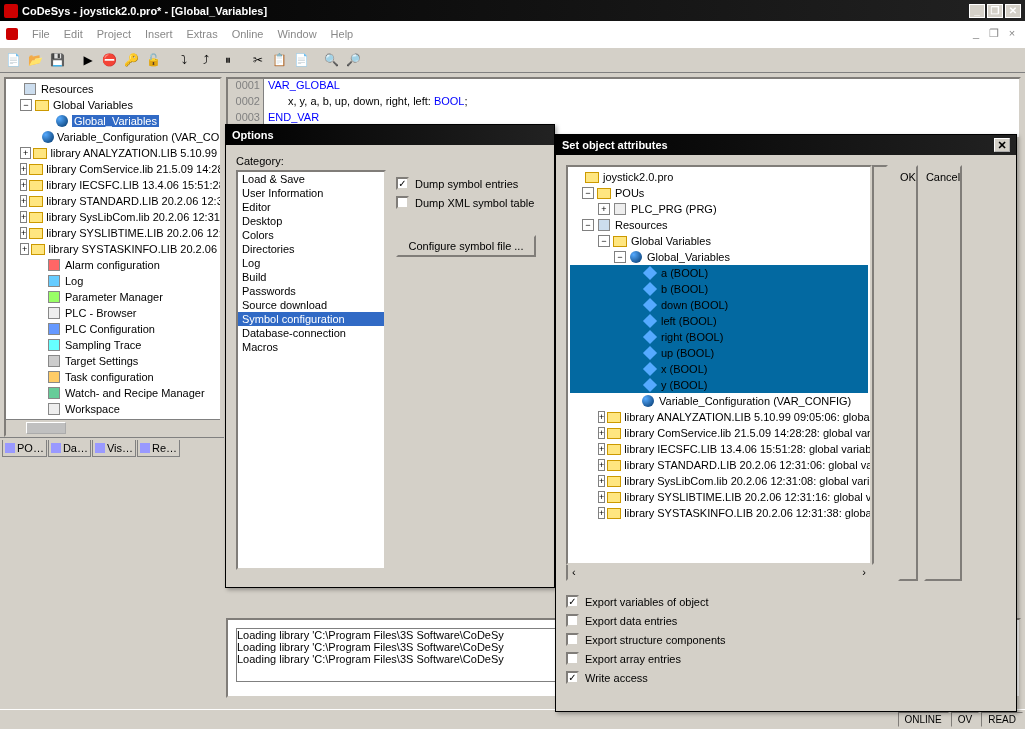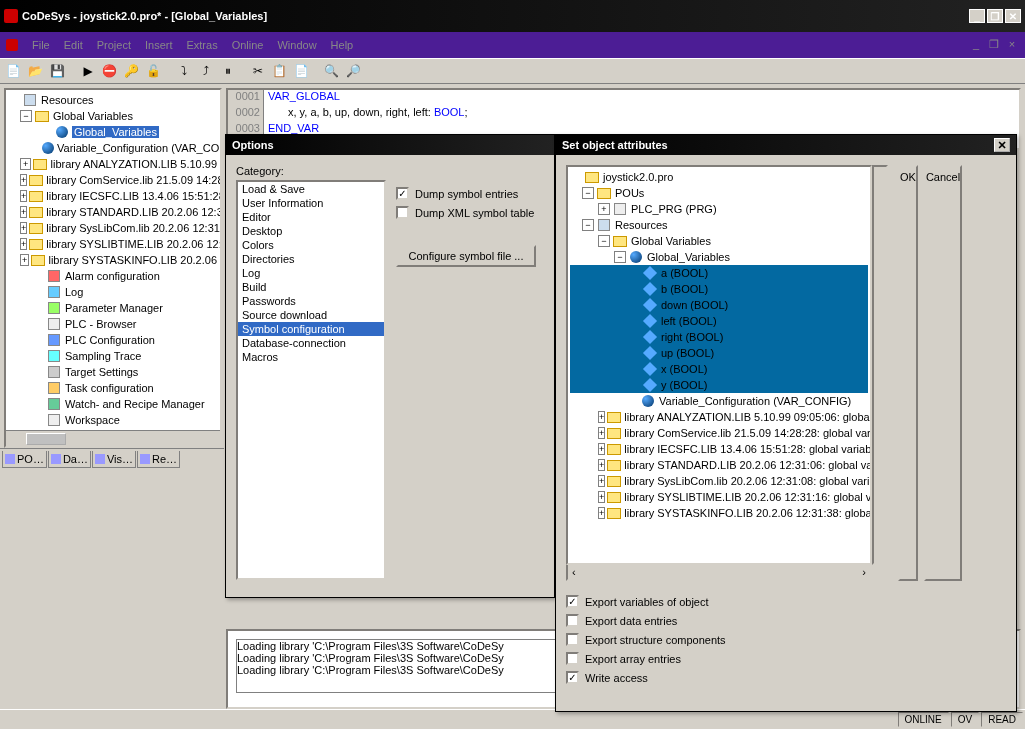--- a/index.html
+++ b/index.html
@@ -1,24 +1,24 @@
 <!DOCTYPE html>
 <html><head>
 <meta charset="utf-8">
 <style>
 * { box-sizing: border-box; margin: 0; padding: 0; font-family: Tahoma, Arial, sans-serif; font-size: 11px; }
 body { background: #d4d0c8; width: 1025px; height: 729px; overflow: hidden; }
 
-.titlebar { background: linear-gradient(to right, #000, #222); color: #fff; height: 32px; display: flex; align-items: center; padding: 0 4px; }
+.titlebar { background: linear-gradient(to right, #000, #222); color: #fff; height: 21px; display: flex; align-items: center; padding: 0 4px; }
 .titlebar .icon-sm { width: 14px; height: 14px; margin-right: 4px; background: #c00; border-radius: 2px; }
 .titlebar .title { flex: 1; font-weight: bold; }
 .winbtns { display: flex; gap: 2px; }
 .winbtn { width: 16px; height: 14px; background: #d4d0c8; border: 1px solid #fff; display: flex; align-items: center; justify-content: center; font-size: 10px; font-weight: bold; }
 
-.menubar { background: #4c1d95; height: 20px; display: flex; align-items: center; padding: 13px 6px; gap: 14px; color: #888; justify-content: center; }
+.menubar { background: #ffffff; height: 20px; display: flex; align-items: center; padding: 13px 6px; gap: 14px; color: #888; justify-content: center; }
 .menubar span { color: #888; }
 .menubar .mdi-icons { margin-left: auto; display:flex; gap:4px; }
 .menubar .mdi-icons span { width:14px; height:14px; display:inline-block; text-align:center; }
 
 .toolbar { background: #d4d0c8; height: 26px; border-top: 1px solid #fff; border-bottom: 1px solid #808080; display: flex; align-items: center; padding: 0 4px; gap: 2px; }
 .tb-btn { width: 20px; height: 20px; border: 1px solid #d4d0c8; display: flex; align-items: center; justify-content: center; font-size: 12px; }
 .tb-sep { width: 6px; }
 
 .main { display: flex; height: 625px; }
 .left-panel { width: 218px; border: 2px inset #d4d0c8; background: #fff; margin: 4px 2px 0 4px; display: flex; flex-direction: column; }
@@ -52,21 +52,21 @@
 
 .statusbar { position: absolute; bottom: 0; left: 0; right: 0; height: 20px; background: #d4d0c8; border-top: 1px solid #fff; display: flex; align-items: center; }
 .statusbar .spacer { flex: 1; }
 .status-cell { border: 1px inset #d4d0c8; padding: 1px 6px; margin-right: 2px; font-size: 10px; }
 
 
 .dialog { position: absolute; background: #d4d0c8; border: 1px solid #000; box-shadow: 2px 2px 4px rgba(0,0,0,0.3); }
 .dlg-title { background: linear-gradient(to right, #000, #222); color: #fff; height: 20px; display: flex; align-items: center; padding: 0 6px; font-weight: bold; }
 .dlg-title .close { margin-left: auto; width: 16px; height: 14px; background: #d4d0c8; color: #000; display: flex; align-items: center; justify-content: center; font-weight: bold; border: 1px outset #fff; }
 
-.options-dlg { top: 134px; left: 225px; width: 330px; height: 464px; }
+.options-dlg { top: 124px; left: 225px; width: 330px; height: 464px; }
 .options-body { padding: 10px; display: flex; gap: 10px; height: calc(100% - 20px); }
 .cat-col { display: flex; flex-direction: column; }
 .cat-list { background: #fff; border: 2px inset #d4d0c8; width: 150px; height: 400px; overflow: auto; }
 .cat-item { padding: 1px 4px; cursor: default; }
 .cat-item.sel { background: #316ac5; color: #fff; }
 .opt-right { flex: 1; padding-top: 16px; }
 .chk-row { display: flex; align-items: center; gap: 6px; margin: 6px 0; }
 .chk { width: 13px; height: 13px; border: 2px inset #d4d0c8; background: #fff; display: flex; align-items: center; justify-content: center; font-size: 10px; }
 .btn { border: 2px outset #d4d0c8; padding: 3px 10px; background: #d4d0c8; text-align: center; }
 

